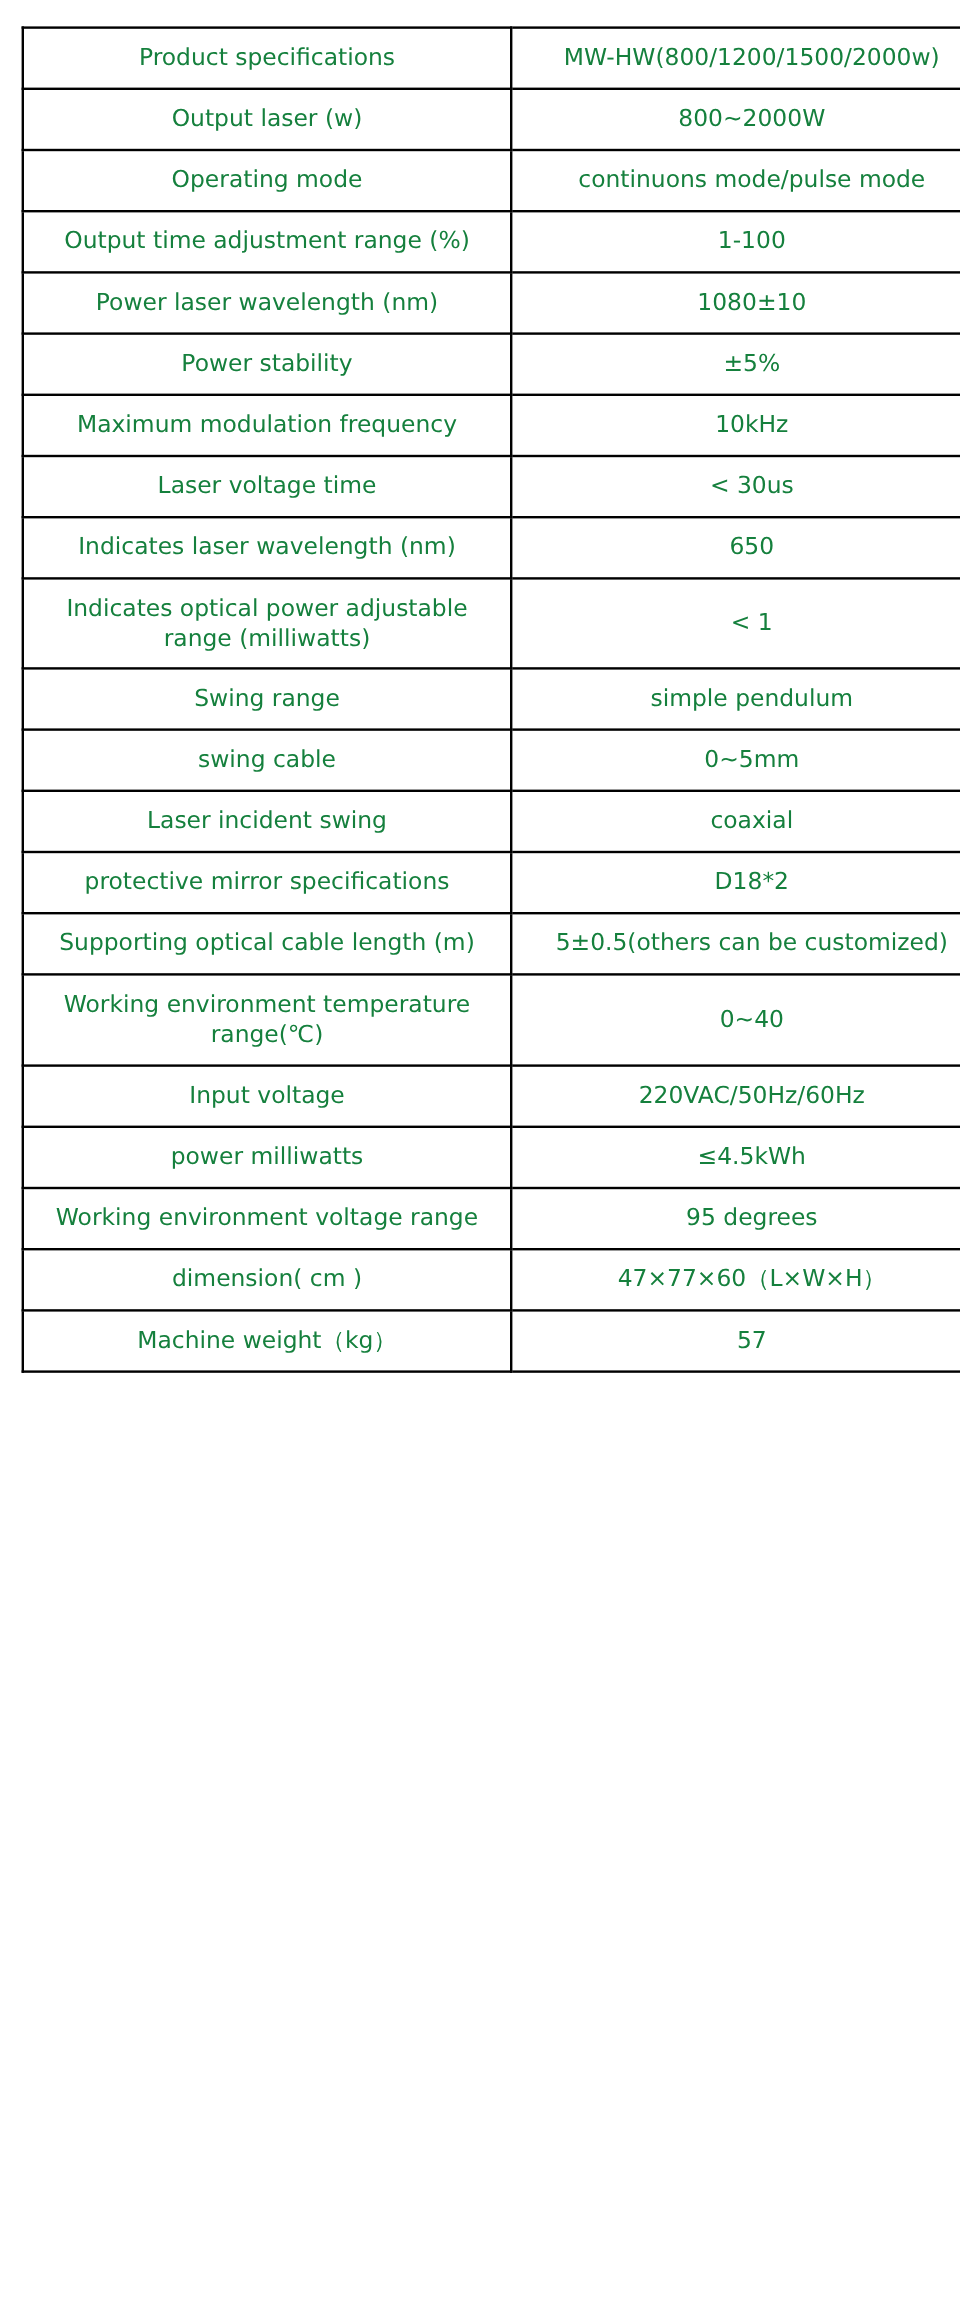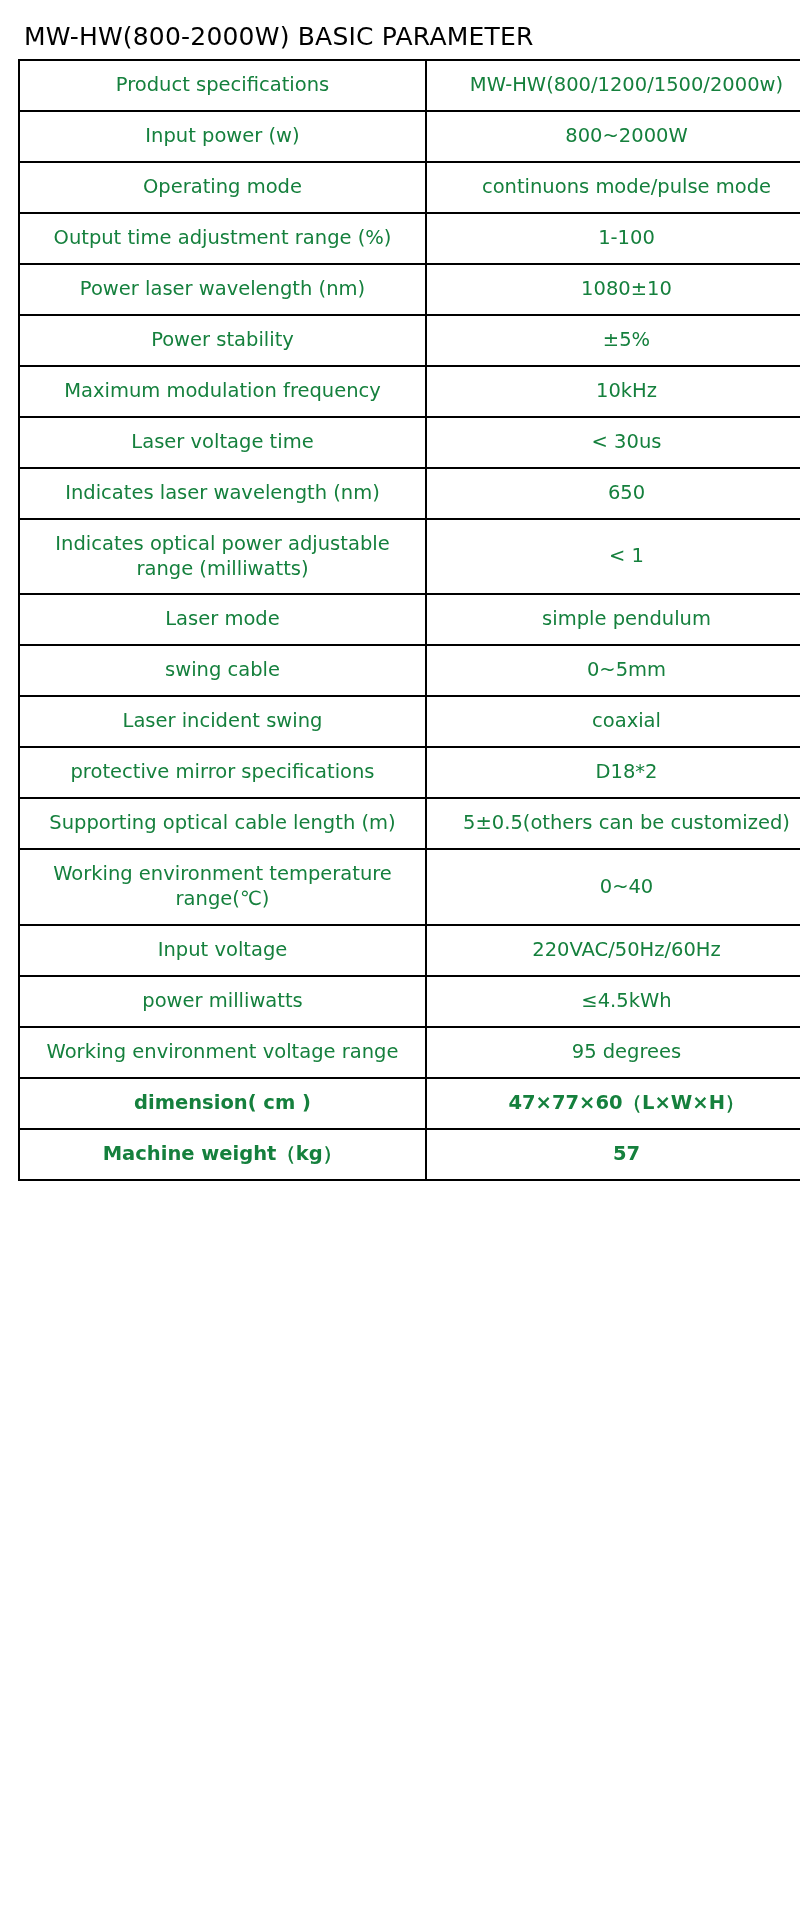--- a/index.html
+++ b/index.html
@@ -42,40 +42,38 @@
     color: #15803d;
   }
   td.param-name {
     width: 385px;
   }
   td.param-value {
     width: 379px;
   }
   .compact td {
     padding: 8px 10px;
-    font-weight: bold;
   }
 </style>
 </head>
 <body>
 
 <div class="page">
 
-  <h1 class="doc-title">MW-HW(800-2000W) BASIC PARAMETER</h1>
 
   <table class="spec-table">
     <tbody>
 
       <tr>
         <td class="param-name">Product specifications</td>
         <td class="param-value">MW-HW(800/1200/1500/2000w)</td>
       </tr>
 
       <tr>
-        <td class="param-name">Input power (w)</td>
+        <td class="param-name">Output laser (w)</td>
         <td class="param-value">800~2000W</td>
       </tr>
 
       <tr>
         <td class="param-name">Operating mode</td>
         <td class="param-value">continuons mode/pulse mode</td>
       </tr>
 
       <tr>
         <td class="param-name">Output time adjustment range (%)</td>
@@ -106,21 +104,21 @@
         <td class="param-name">Indicates laser wavelength (nm)</td>
         <td class="param-value">650</td>
       </tr>
 
       <tr>
         <td class="param-name">Indicates optical power adjustable range (milliwatts)</td>
         <td class="param-value">&lt; 1</td>
       </tr>
 
       <tr>
-        <td class="param-name">Laser mode</td>
+        <td class="param-name">Swing range</td>
         <td class="param-value">simple pendulum</td>
       </tr>
 
       <tr>
         <td class="param-name">swing cable</td>
         <td class="param-value">0~5mm</td>
       </tr>
 
       <tr>
         <td class="param-name">Laser incident swing</td>

